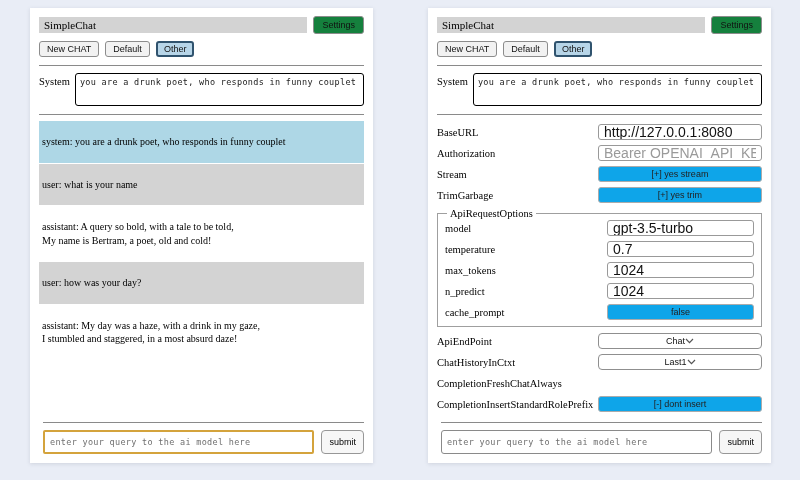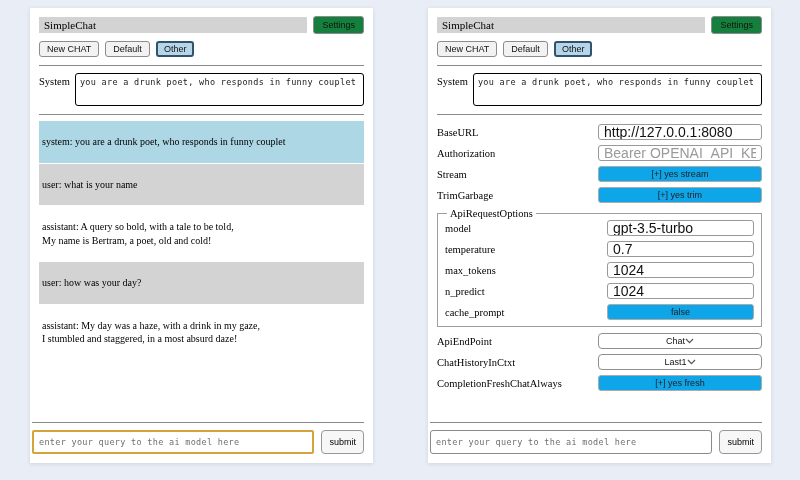--- a/index.html
+++ b/index.html
@@ -51,21 +51,21 @@
   
   .messages { margin-top:6px; }
   .msg {
     font-size:10px; line-height:13.5px; padding:14px 3px; margin-bottom:1px;
     white-space:pre-line; color:#000;
   }
   .msg.system { background:#aed7e6; }
   .msg.user   { background:#d3d3d3; }
 
   
-  .query-bar { position:absolute; left:2px; right:9px; bottom:9px; }
+  .query-bar { position:absolute; left:13px; right:9px; bottom:9px; }
   .query-bar hr.divider { margin:0 0 7px 0; }
   .query-row { display:flex; gap:7px; align-items:stretch; }
   .query-input {
     flex:1; font-family:"DejaVu Sans Mono", monospace; font-size:8.5px;
     letter-spacing:0.3px; padding:2px 5px; height:24px;
     border:1px solid #8a8a8a; border-radius:3px; color:#444; background:#fff;
   }
   .query-input::placeholder { color:#6f6f6f; opacity:1; }
   #left-panel .query-input { border:2px solid #d4a33c; border-radius:2px; }
   .submit-btn {
@@ -219,21 +219,24 @@
         <span>Last1</span>
         <span class="chev">
             <svg width="9" height="6" viewBox="0 0 9 6">
               <path d="M1 1 L4.5 4.6 L8 1" stroke="#555" stroke-width="1.2" fill="none"></path>
             </svg>
           </span>
       </div>
     </div>
     <div class="srow">
       <span class="slabel">CompletionFreshChatAlways</span>
-      <button class="control">[+] yes fresh</button>
+    </div>
+    <div class="srow">
+      <span class="slabel">CompletionInsertStandardRolePrefix</span>
+      <button class="control">[-] dont insert</button>
     </div>
   </div>
 
   <div class="query-bar">
     <hr class="divider">
     <div class="query-row">
       <input class="query-input" spellcheck="false" placeholder="enter your query to the ai model here" style="">
       <button class="submit-btn">submit</button>
     </div>
   </div>

